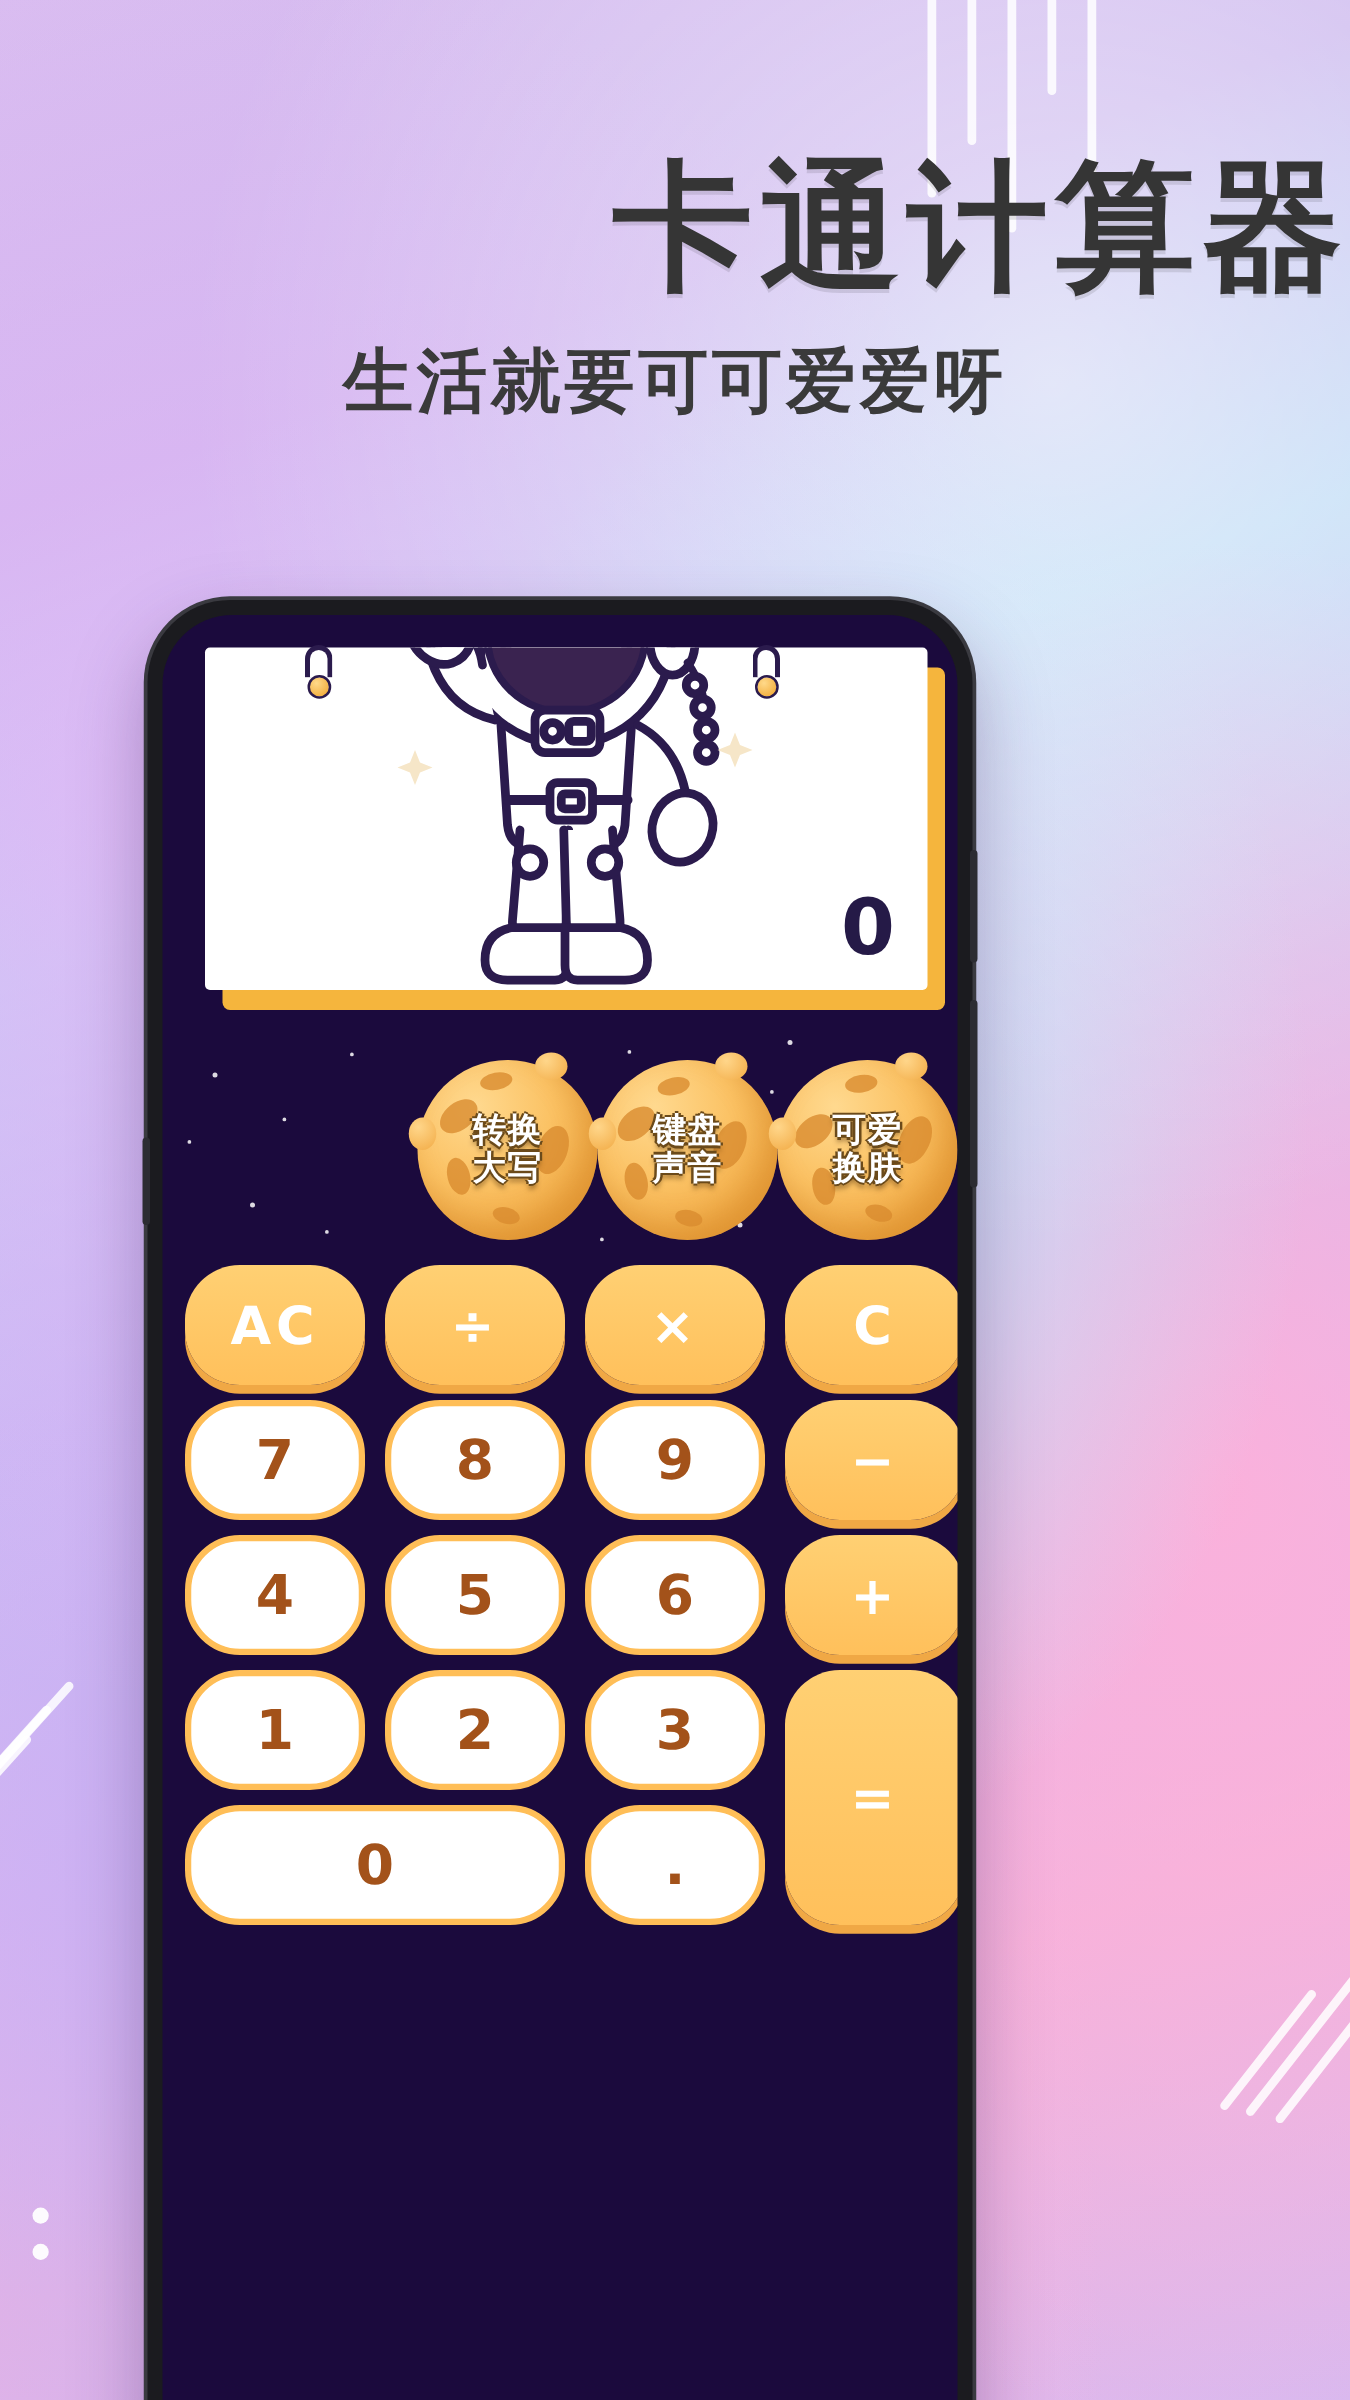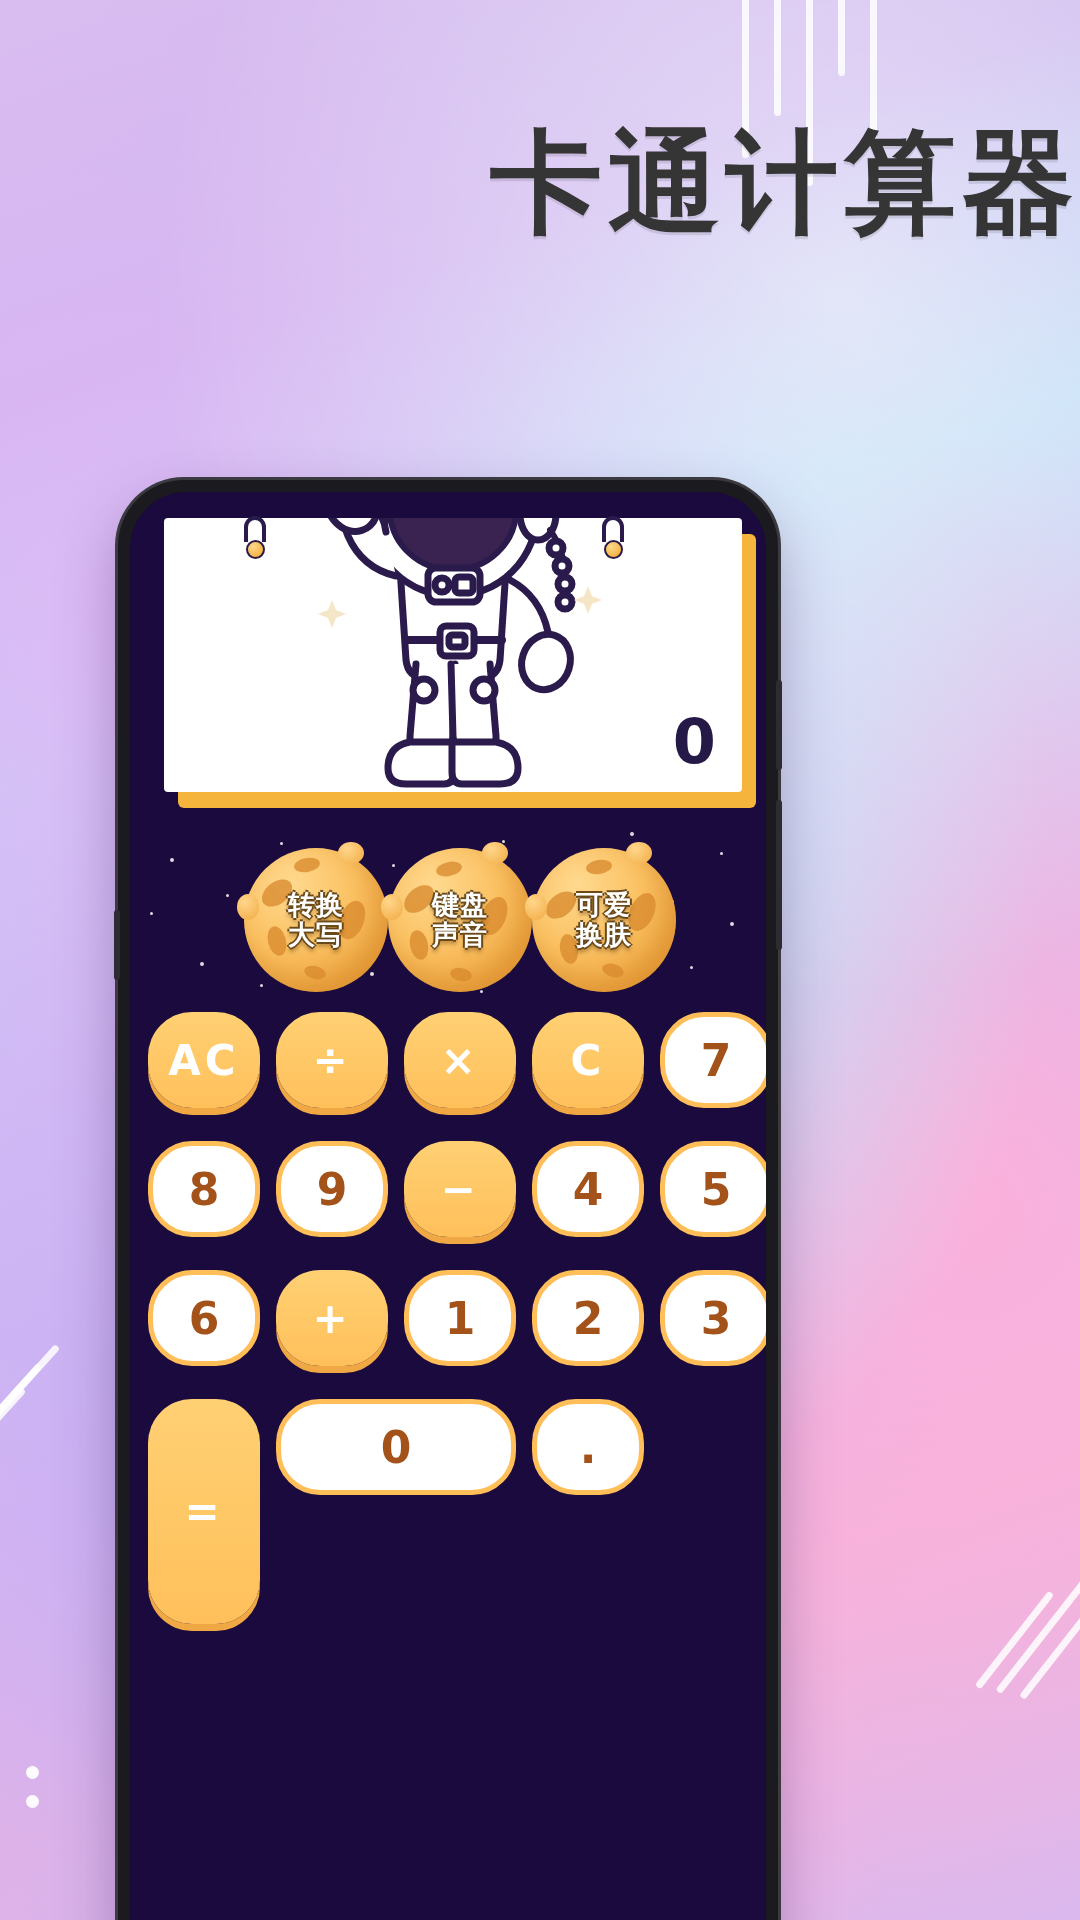--- a/index.html
+++ b/index.html
@@ -125,21 +125,21 @@
   #display-value {
     position: absolute; right: 26px; bottom: 14px;
     font-size: 62px; font-weight: 700; color: #251a47;
     font-family: "DejaVu Sans", "Liberation Sans", sans-serif;
   }
 
   
   #moon-row {
     position: absolute; left: 18px; top: 348px;
     width: 624px; height: 160px;
-    display: flex; justify-content: center; align-items: center;
+    display: flex; justify-content: flex-end; align-items: center;
     padding: 0 6px;
   }
   .moon {
     position: relative;
     width: 144px; height: 144px;
     border-radius: 50%;
     background:
       radial-gradient(circle at 32% 26%, #ffd98f 0%, #fbc264 42%, #f0a843 75%, #e39833 100%);
     box-shadow: inset -10px -12px 22px rgba(198,120,30,.35);
     display: flex; flex-direction: column;
@@ -166,23 +166,23 @@
     text-shadow:
       -2px 0 0 #6b4a1a, 2px 0 0 #6b4a1a, 0 -2px 0 #6b4a1a, 0 2px 0 #6b4a1a,
       0 4px 4px rgba(80,45,10,.55);
   }
 
   
   #keypad {
     position: absolute; left: 18px; top: 520px;
     width: 624px;
     display: grid;
-    grid-template-columns: repeat(5, 1fr);
+    grid-template-columns: repeat(4, 1fr);
     grid-auto-rows: 96px;
-    gap: 33px 16px;
+    gap: 12px 16px;
   }
   .key {
     border-radius: 44px;
     display: flex; align-items: center; justify-content: center;
     font-family: "DejaVu Sans", "Liberation Sans", sans-serif;
     font-weight: 700;
     user-select: none;
   }
   .key.num {
     background: #ffffff;
@@ -225,20 +225,21 @@
     <span style="right:10px;top:40px;width:7px;height:210px;transform:rotate(38deg);"></span>
     <span style="right:46px;top:70px;width:7px;height:170px;transform:rotate(38deg);"></span>
     <span style="right:82px;top:110px;width:7px;height:120px;transform:rotate(38deg);"></span>
   </div>
   <div class="dots" style="left:26px;bottom:112px;flex-direction:column;">
     <i></i>
       <i></i>
   </div>
 
   <h1 id="title">卡通计算器</h1>
+  <h2 id="subtitle">生活就要可可爱爱呀</h2>
 
   <div id="phone">
     <span class="side-btn" id="btn-vol"></span>
     <span class="side-btn" id="btn-pow"></span>
     <span class="side-btn" id="btn-left"></span>
 
     <div id="phone-screen">
 
       <div id="stars">
         <i style="left:40px;top:366px;"></i>

